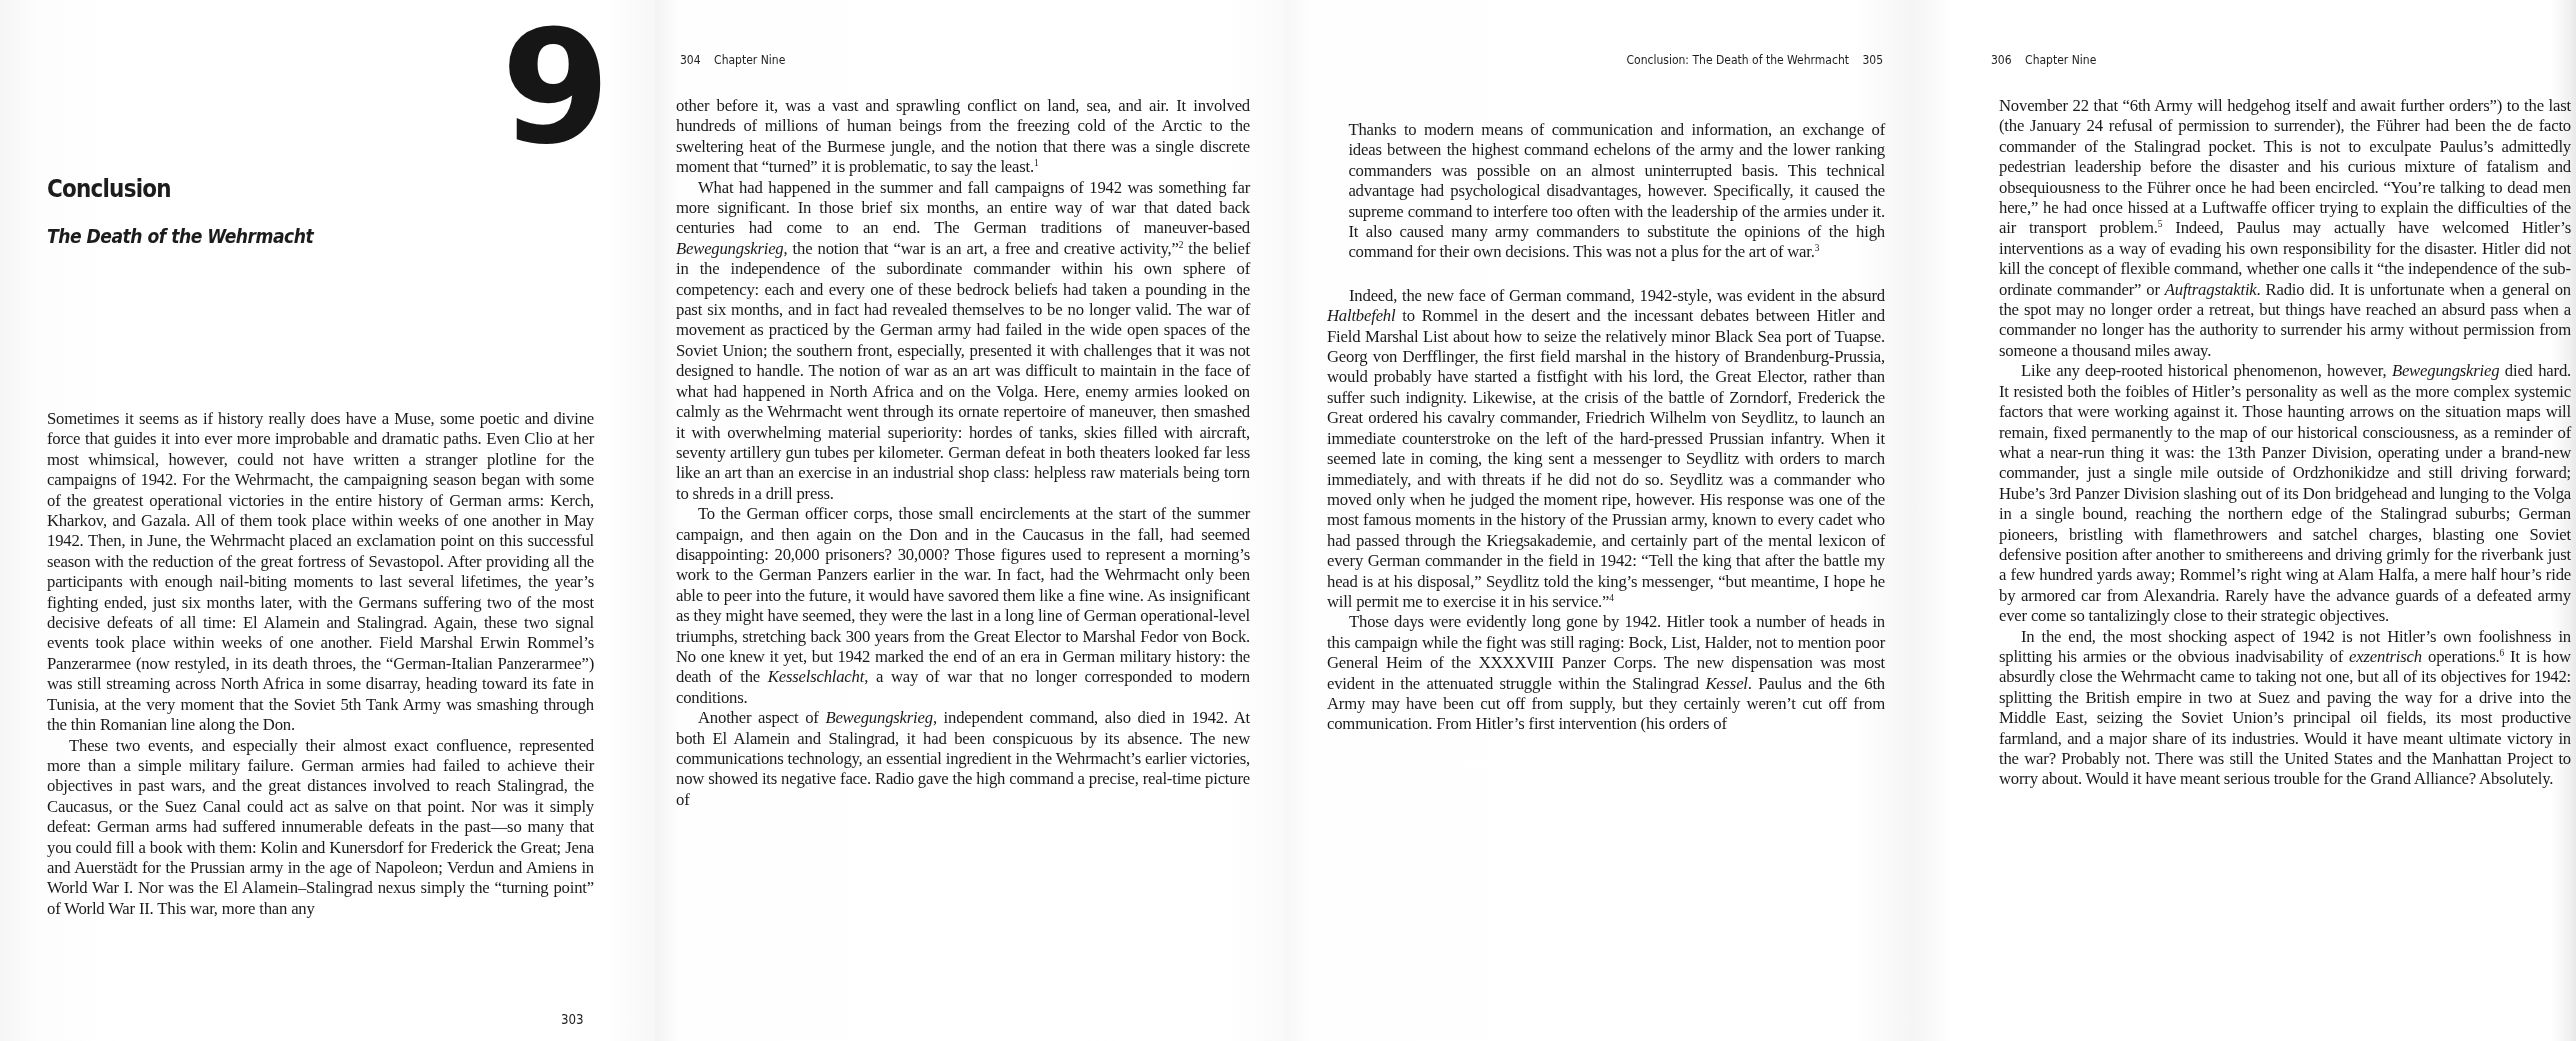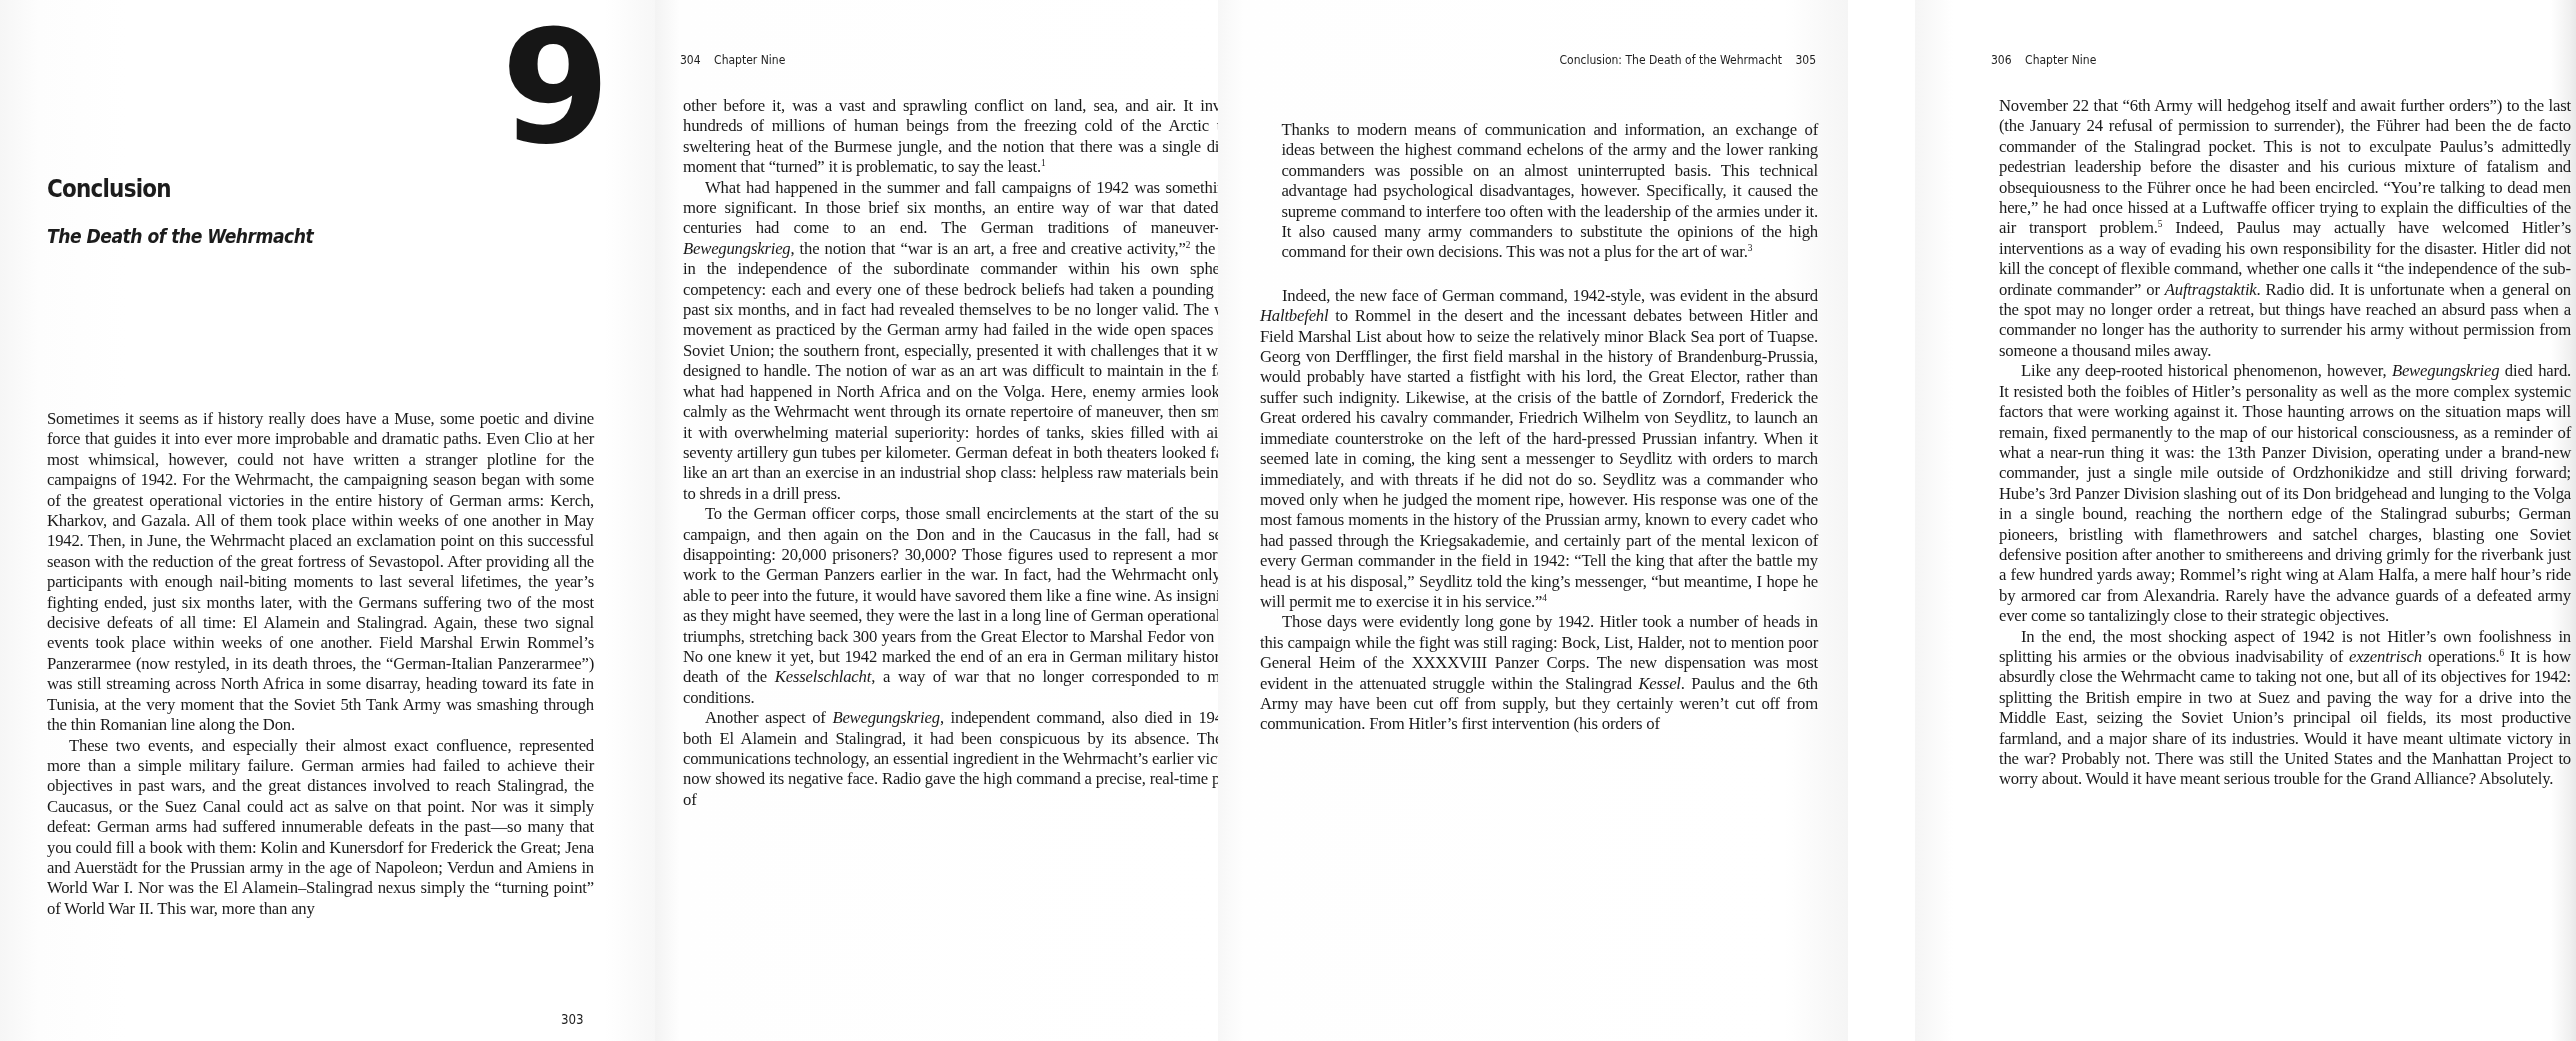--- a/index.html
+++ b/index.html
@@ -5,21 +5,21 @@
   html, body { margin: 0; padding: 0; }
   body {
     width: 2576px; height: 1041px; overflow: hidden; position: relative;
     background: #ffffff;
     font-family: "Liberation Serif", "DejaVu Serif", serif;
     color: #1a1a1a;
   }
   .page { position: absolute; top: 0; height: 1041px; }
   #page1 { left: 0; width: 655px; background: linear-gradient(to right, #f6f6f6 0px, #fdfdfd 38px, #ffffff 126px, #ffffff 605px, #f7f7f7 655px); }
   #page2 { left: 655px; width: 630px; background: linear-gradient(to right, #f3f3f3 0px, #fefefe 25px, #ffffff 567px, #f9f9f9 630px); }
-  #page3 { left: 1218px; width: 630px; background: linear-gradient(to right, #f7f7f7 0px, #fefefe 25px, #ffffff 567px, #f5f5f5 630px); }
+  #page3 { left: 1285px; width: 630px; background: linear-gradient(to right, #f7f7f7 0px, #fefefe 25px, #ffffff 567px, #f5f5f5 630px); }
   #page4 { left: 1915px; width: 661px; background: linear-gradient(to right, #f5f5f5 0px, #ffffff 38px, #ffffff 636px, #f0f0f0 655px, #e8e8e8 661px); }
   .chapter-number {
     position: absolute; left: 501px; top: 25px; width: 94px;
     font-family: "DejaVu Sans", sans-serif; font-weight: bold;
     font-size: 157px; line-height: 126px; color: #161616; letter-spacing: -6.3px;
   }
   .chapter-title {
     position: absolute; left: 47px; top: 174px;
     font-family: "DejaVu Sans", sans-serif; font-weight: bold;
     font-size: 25px; color: #1c1c1c; letter-spacing: -0.9px; transform: scaleX(0.86); transform-origin: left;
@@ -45,21 +45,21 @@
     text-align: justify; hyphens: manual; color: #1a1a1a;
     letter-spacing: -0.2px;
   }
   .body-text p { margin: 0; text-indent: 22px; }
   .body-text p.noindent { text-indent: 0; }
   .body-text i { font-style: italic; font-family: Liberation Serif, serif; }
   .body-text sup { font-size: 9.4px; line-height: 0; vertical-align: 5.7px; }
   .block-quote { margin: 24px 0 23px 21.4px !important; text-indent: 0 !important; }
 
   #page1 .body-text { left: 47px; top: 397px; width: 547px; margin-top: 12px; }
-  #page2 .body-text { left: 28px; top: 96px; width: 574px; }
+  #page2 .body-text { left: 21px; top: 96px; width: 574px; }
   #page3 .body-text { left: 42px; top: 96px; width: 558px; }
   #page4 .body-text { left: 84px; top: 96px; width: 572px; }
 
   .page-folio {
     position: absolute; left: 561px; top: 1012px;
     font-family: "DejaVu Sans", sans-serif; font-size: 13.2px; color: #1e1e1e;
     transform: scaleX(0.9); transform-origin: left;
   }
 </style>
 </head>

